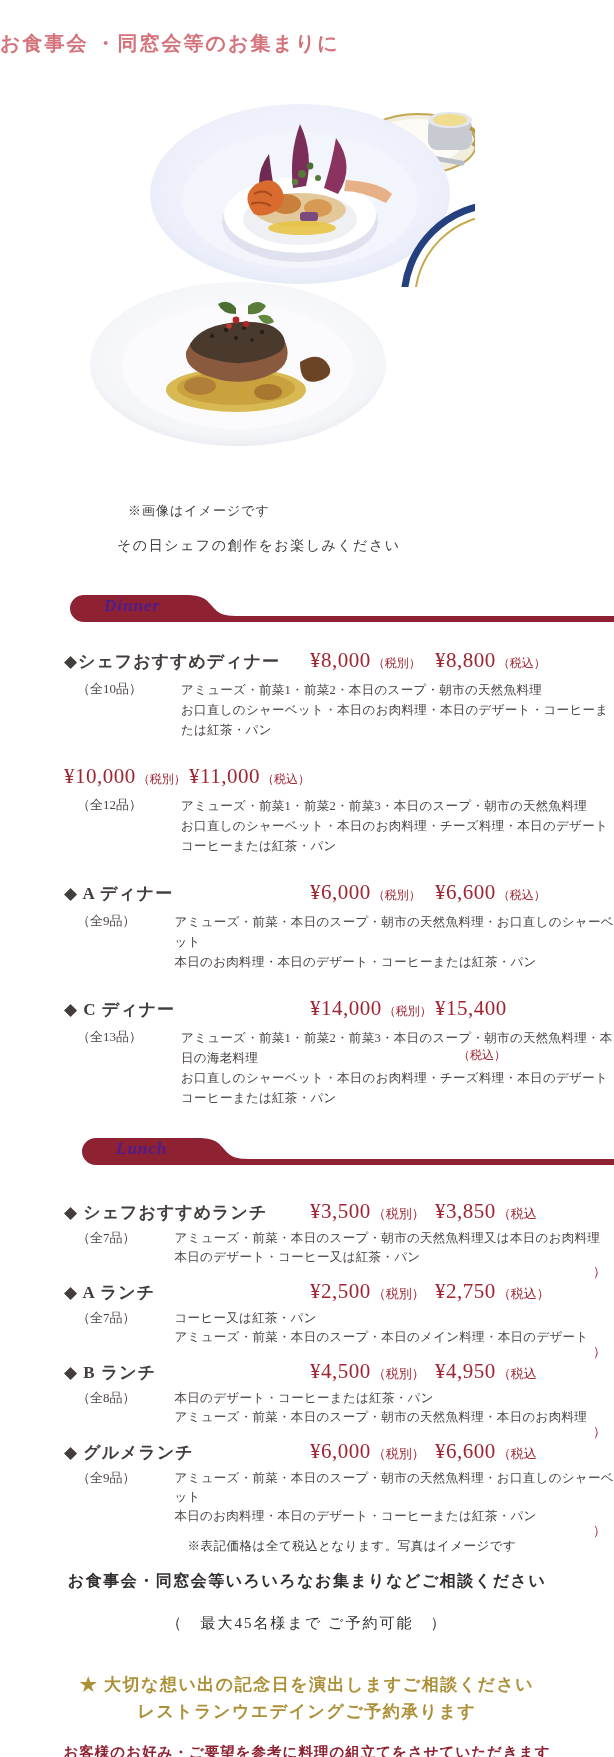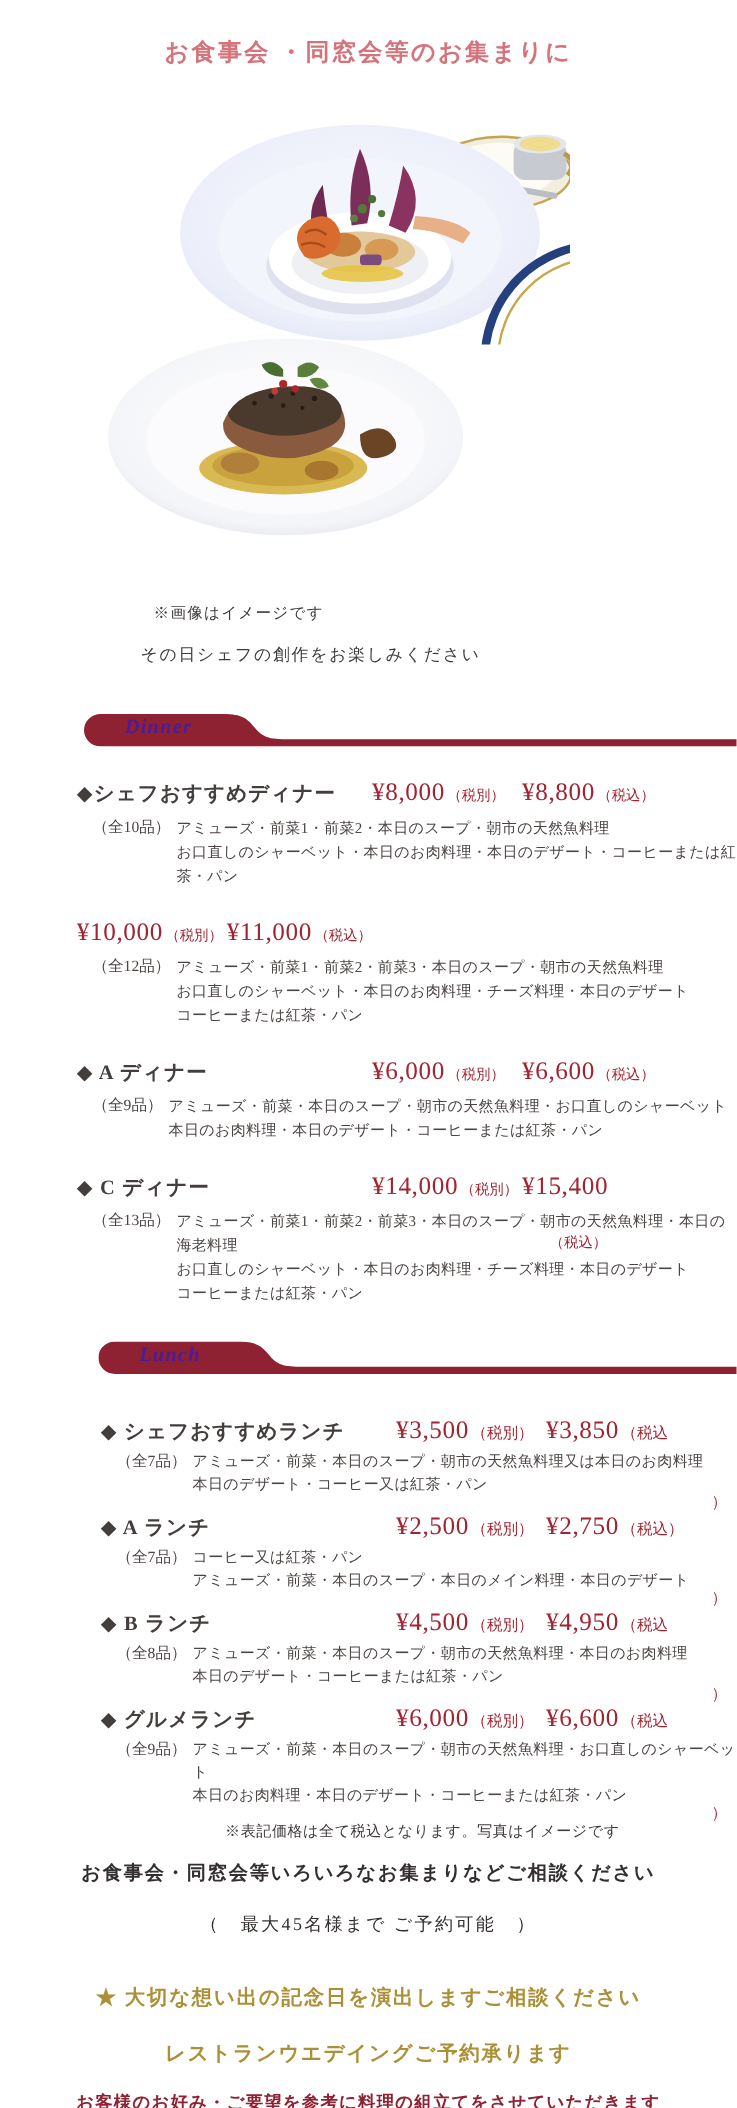--- a/index.html
+++ b/index.html
@@ -7,21 +7,21 @@
   body {
     width: 614px; height: 1757px; position: relative;
     background: #ffffff; overflow: hidden;
     font-family: "Liberation Serif", "DejaVu Serif", serif;
     color: #3f3b3a;
   }
   
   .top-area { position: relative; height: 575px; }
   .page-title {
     position: absolute; top: 30px; left: 0; right: 0;
-    text-align: center; font-size: 20px; font-weight: bold;
+    font-size: 20px; font-weight: bold;
     color: #d4737b; letter-spacing: 2px;
   }
   .photo1 { position: absolute; left: 150px; top: 82px; }
   .photo2 { position: absolute; left: 86px; top: 272px; }
   .img-note { position: absolute; left: 128px; top: 502px; font-size: 13px; letter-spacing: 1px; }
   .chef-note { position: absolute; left: 117px; top: 537px; font-size: 14px; letter-spacing: 1.5px; }
 
   
   .banner { position: relative; height: 27px; margin-left: 70px; margin-top: 20px; }
   .banner.lunch-banner { margin-left: 82px; margin-top: 30px; }
@@ -29,46 +29,46 @@
   .banner-label {
     position: absolute; left: 34px; top: 1px;
     color: #4c1d95; font-style: italic; font-weight: bold;
     font-size: 17px; letter-spacing: 1px;
   }
 
   
   .menu-list { margin-top: 26px; }
   .menu-list.lunch-list { margin-top: 34px; }
   .menu-item { position: relative; margin-bottom: 24px; }
-  .lunch-list .menu-item { margin-bottom: 12px; padding-left: 20px; }
+  .lunch-list .menu-item { margin-bottom: 12px; }
   .item-head { display: flex; align-items: baseline; padding-left: 64px; height: 30px; }
   .lunch-list .item-head { height: 28px; }
   .item-name {
     width: 246px; flex-shrink: 0;
     font-size: 17px; font-weight: 600; color: #433d3c; letter-spacing: 1px;
   }
   .price-group { display: flex; align-items: baseline; width: 125px; flex-shrink: 0; color: #a02532; white-space: nowrap; }
   .price-group.g2 { width: auto; }
   .price { font-size: 21px; letter-spacing: 0.5px; }
   .tax-label { font-size: 12px; margin-left: 2px; }
   .lunch-list .tax-label { font-size: 13px; }
-  .item-desc { display: flex; padding-left: 77px; margin-top: 2px; }
+  .item-desc { display: flex; padding-left: 77px; margin-top: 2px; gap: 34px; }
   .count { font-size: 13px; color: #4a4442; flex-shrink: 0; margin-right: 5px; white-space: nowrap; }
   .desc-lines { font-size: 12.5px; color: #4a4442; line-height: 20px; letter-spacing: 0.3px; }
   .lunch-list .desc-lines { line-height: 19px; }
   .tax-wrap { position: absolute; right: 108px; top: 51px; color: #a02532; font-size: 12px; }
   .wrap-paren { position: absolute; right: 8px; bottom: -14px; color: #a02532; font-size: 13px; }
 
   
   .price-note { text-align: center; padding-left: 90px; font-size: 12.5px; letter-spacing: 0.5px; margin-top: 4px; }
   .gathering-note { text-align: center; font-size: 16px; font-weight: bold; color: #332f2e; letter-spacing: 1.5px; margin-top: 16px; }
   .capacity-note { text-align: center; font-size: 15px; color: #332f2e; letter-spacing: 2px; margin-top: 22px; }
   .gold-note { text-align: center; font-size: 17px; font-weight: bold; color: #ac9038; letter-spacing: 1.5px; }
   .gold-note.first { margin-top: 40px; }
-  .gold-note.second { margin-top: 24px; text-align: center; }
+  .gold-note.second { margin-top: 4px; text-align: center; }
   .maroon-note { text-align: center; font-weight: bold; color: #8e2132; letter-spacing: 1px; }
   .maroon-note.first { margin-top: 20px; font-size: 14.5px; }
   .maroon-note.second { margin-top: 8px; font-size: 14.5px; }
 </style>
 </head>
 <body>
 
 <div class="top-area">
   <div class="page-title">お食事会 ・同窓会等のお集まりに</div>
 
@@ -303,22 +303,22 @@
         <span class="tax-label">（税別）</span>
       </span>
       <span class="price-group g2">
         <span class="price">¥4,950</span>
         <span class="tax-label">（税込</span>
       </span>
     </div>
     <div class="item-desc">
       <span class="count">（全8品）</span>
       <div class="desc-lines">
+        <div>本日のデザート・コーヒーまたは紅茶・パン</div>
         <div>アミューズ・前菜・本日のスープ・朝市の天然魚料理・本日のお肉料理</div>
-        <div>本日のデザート・コーヒーまたは紅茶・パン</div>
       </div>
     </div>
     <span class="wrap-paren">）</span>
   </div>
 
   <div class="menu-item">
     <div class="item-head">
       <span class="item-name">◆ グルメランチ</span>
       <span class="price-group">
         <span class="price">¥6,000</span>

